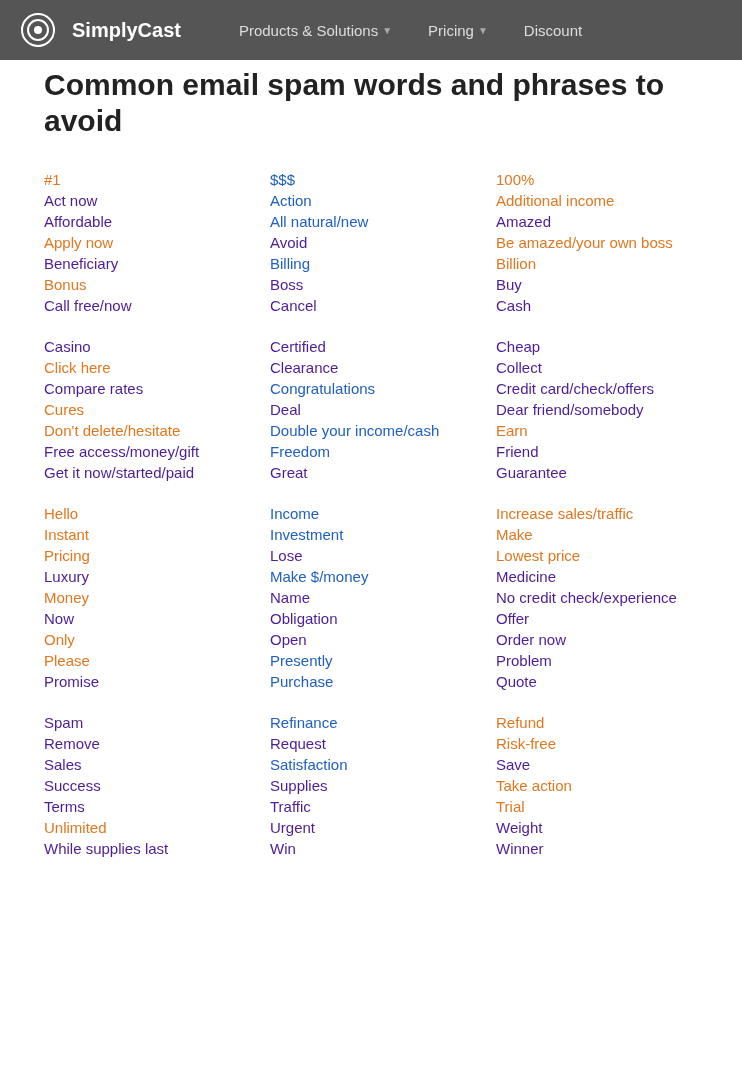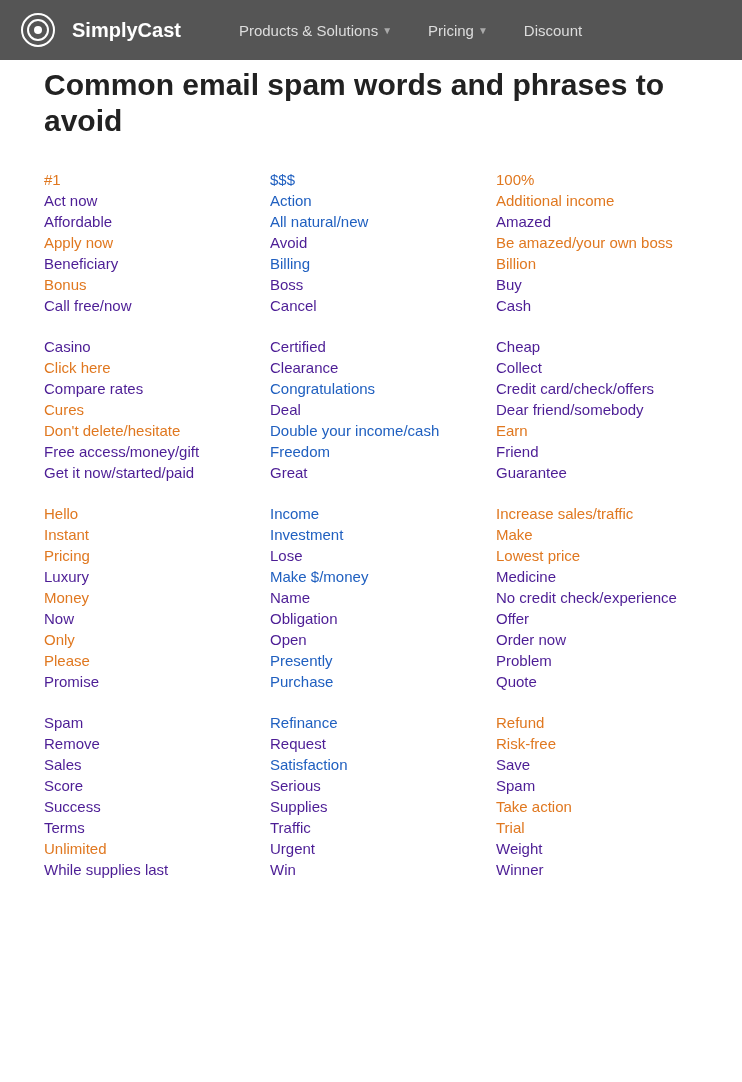--- a/index.html
+++ b/index.html
@@ -239,25 +239,20 @@
           <td><span class="word-black">Remove</span></td>
           <td><span class="word-black">Request</span></td>
           <td><span class="word-orange">Risk-free</span></td>
         </tr>
         <tr>
           <td><span class="word-black">Sales</span></td>
           <td><span class="word-blue">Satisfaction</span></td>
           <td><span class="word-black">Save</span></td>
         </tr>
         <tr>
-          <td><span class="word-black">Score</span></td>
-          <td><span class="word-black">Serious</span></td>
-          <td><span class="word-black">Spam</span></td>
-        </tr>
-        <tr>
           <td><span class="word-black">Success</span></td>
           <td><span class="word-black">Supplies</span></td>
           <td><span class="word-orange">Take action</span></td>
         </tr>
         <tr>
           <td><span class="word-black">Terms</span></td>
           <td><span class="word-black">Traffic</span></td>
           <td><span class="word-orange">Trial</span></td>
         </tr>
         <tr>

